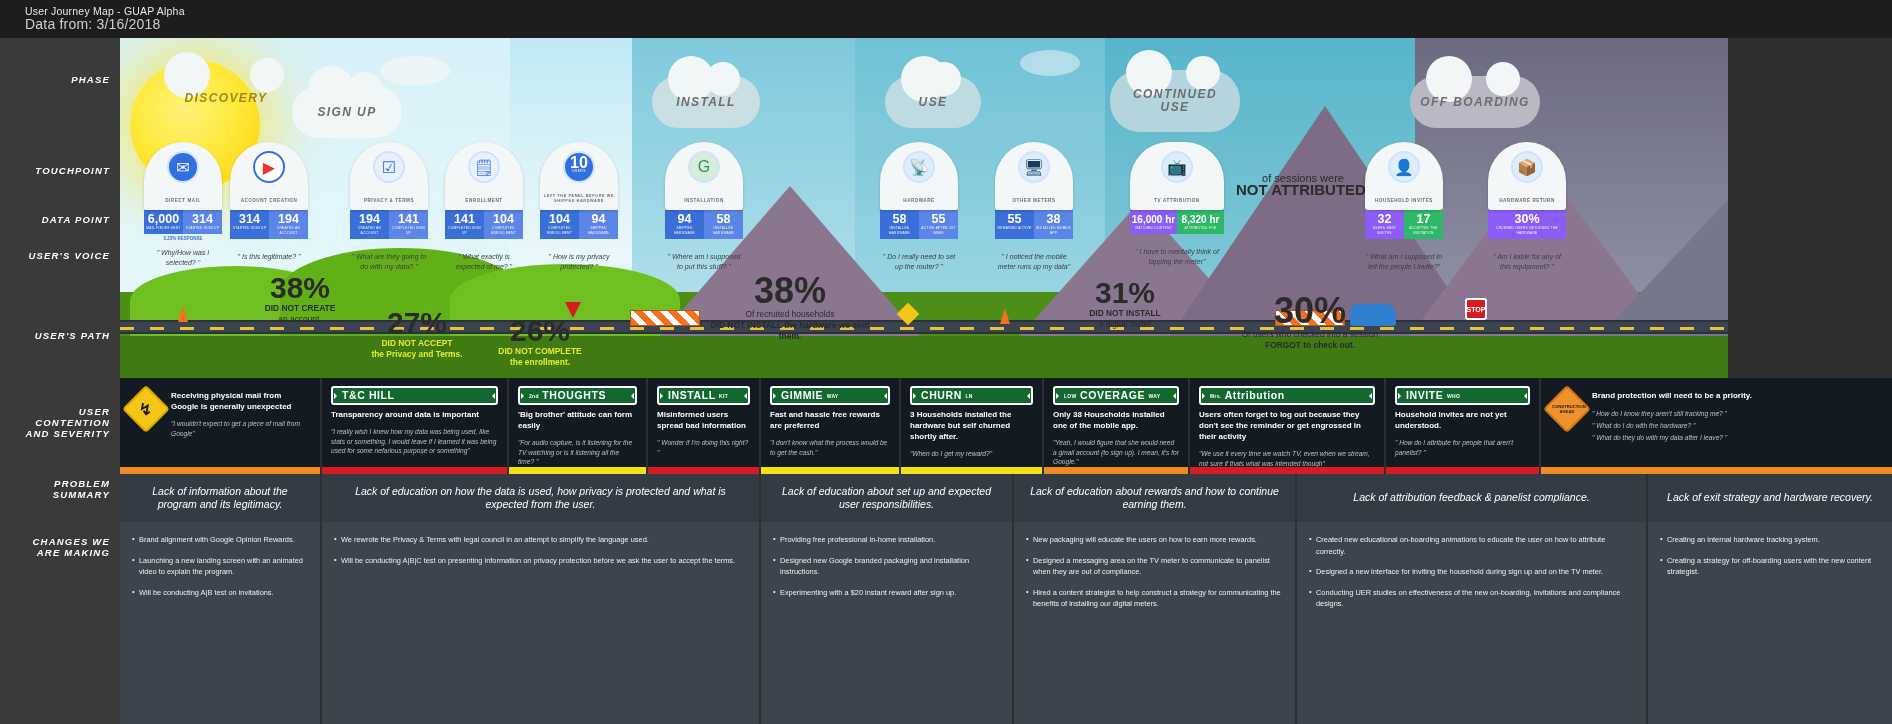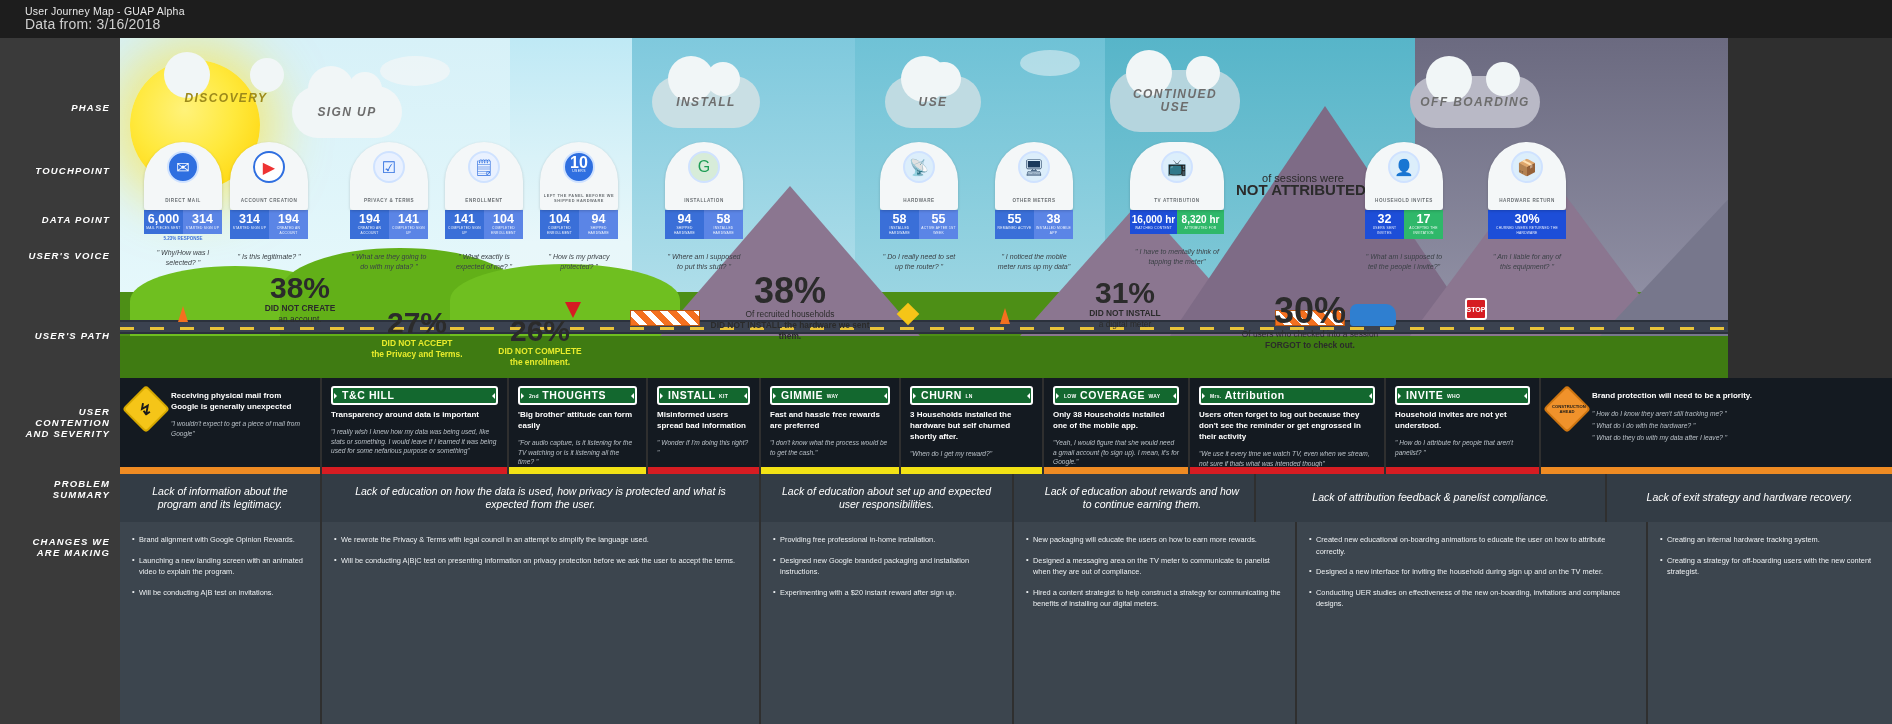--- a/index.html
+++ b/index.html
@@ -65,21 +65,21 @@
       box-shadow:0 1px 3px rgba(0,0,0,.18);position:relative;}
   .tp .ic{position:absolute;left:50%;top:9px;transform:translateX(-50%);
       width:32px;height:32px;border-radius:50%;background:#2f6fe0;
       display:flex;align-items:center;justify-content:center;font-size:16px;color:#fff;
       border:2px solid #cfe2ff;}
   .tp .cap{position:absolute;bottom:7px;left:0;right:0;text-align:center;
       font-size:4.6px;letter-spacing:.55px;color:#6a6f73;font-weight:bold;}
   .tp .stats{display:flex;}
   .tp .st{flex:1;background:#3a6fd8;color:#fff;text-align:center;padding:3px 1px 3px;}
   .tp .st.alt{background:#5b85e6;}
-  .tp .st.gr{background:#1d4ed8;}
+  .tp .st.gr{background:#8b5cf6;}
   .tp .st.gr2{background:#2fb86a;}
   .tp .st .num{font-size:12.5px;font-weight:bold;line-height:13px;}
   .tp .st .lab{font-size:3.3px;letter-spacing:.25px;line-height:5px;opacity:.93;}
   .tp .delta{text-align:center;font-size:4.5px;color:#3a6fd8;padding-top:2px;font-weight:bold;}
   .tp .voice{margin-top:7px;font-size:7px;line-height:10px;color:#3b4146;text-align:center;
       font-style:italic;}
 
   
   .callout{position:absolute;text-align:center;z-index:11;}
   .callout .big{font-size:30px;font-weight:bold;line-height:30px;}
@@ -129,21 +129,21 @@
 <body>
 
 <div id="root">
 
   <div class="titlebar">
     <div class="t1">User Journey Map -  GUAP Alpha</div>
     <div class="t2">Data from: 3/16/2018</div>
   </div>
 
   <div class="rail">
-    <div class="rl" style="top:64px">PHASE</div>
+    <div class="rl" style="top:36px">PHASE</div>
     <div class="rl" style="top:127px">TOUCHPOINT</div>
     <div class="rl" style="top:176px">DATA POINT</div>
     <div class="rl" style="top:212px">USER'S VOICE</div>
     <div class="rl" style="top:292px">USER'S PATH</div>
     <div class="rl" style="top:368px;white-space:pre-line">USER
 CONTENTION
 AND SEVERITY</div>
     <div class="rl" style="top:440px;white-space:pre-line">PROBLEM
 SUMMARY</div>
     <div class="rl" style="top:498px;white-space:pre-line">CHANGES WE
@@ -521,21 +521,21 @@
 " What do they do with my data after I leave? "</div>
       </div>
       <div class="sev" style="background:#ef8b23;"></div>
     </div>
   </div>
 
   <div class="prow">
     <div class="pcell" style="width:202px;">Lack of information about the program and its legitimacy.</div>
     <div class="pcell" style="width:439px;">Lack of education on how the data is used, how privacy is protected and what is expected from the user.</div>
     <div class="pcell" style="width:253px;">Lack of education about set up and expected user responsibilities.</div>
-    <div class="pcell" style="width:226px;margin-left:16px;">Lack of education about rewards and how to continue earning them.</div>
+    <div class="pcell" style="width:283px;">Lack of education about rewards and how to continue earning them.</div>
     <div class="pcell" style="width:351px;">Lack of attribution feedback &amp; panelist compliance.</div>
     <div class="pcell" style="flex:1;">Lack of exit strategy and  hardware recovery.</div>
   </div>
 
   <div class="chrow">
     <div class="chcell" style="width:202px;">
       <li>Brand alignment with Google Opinion Rewards.</li>
       <li>Launching a new landing screen with an animated video to explain the program.</li>
       <li>Will be conducting A|B test on invitations.</li>
     </div>

